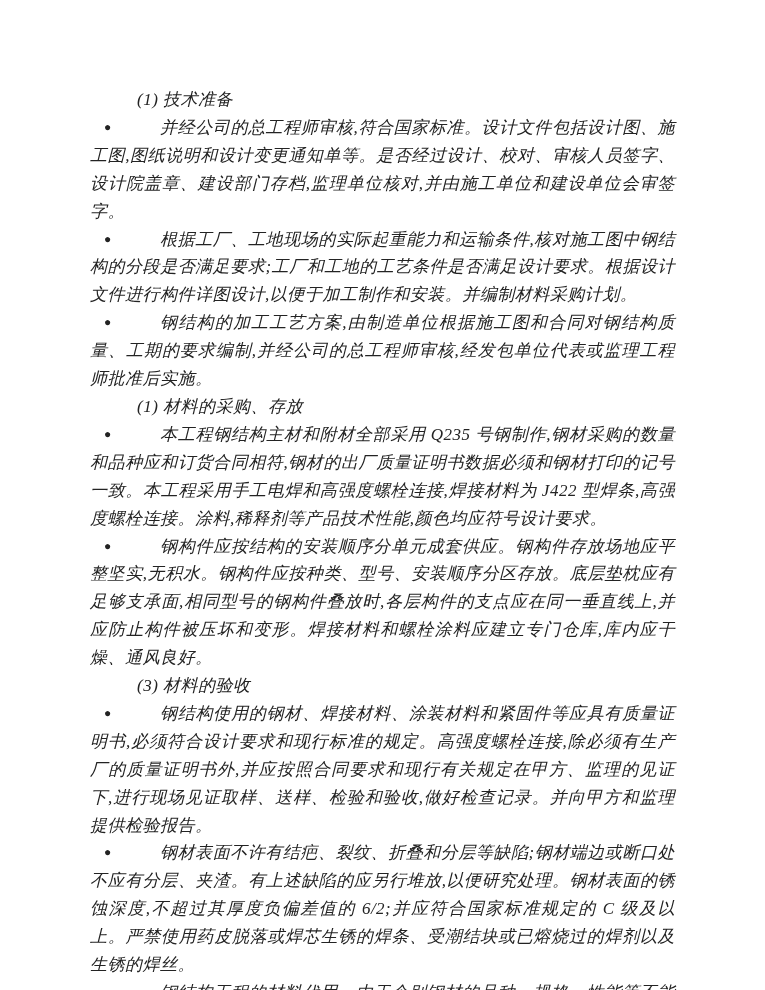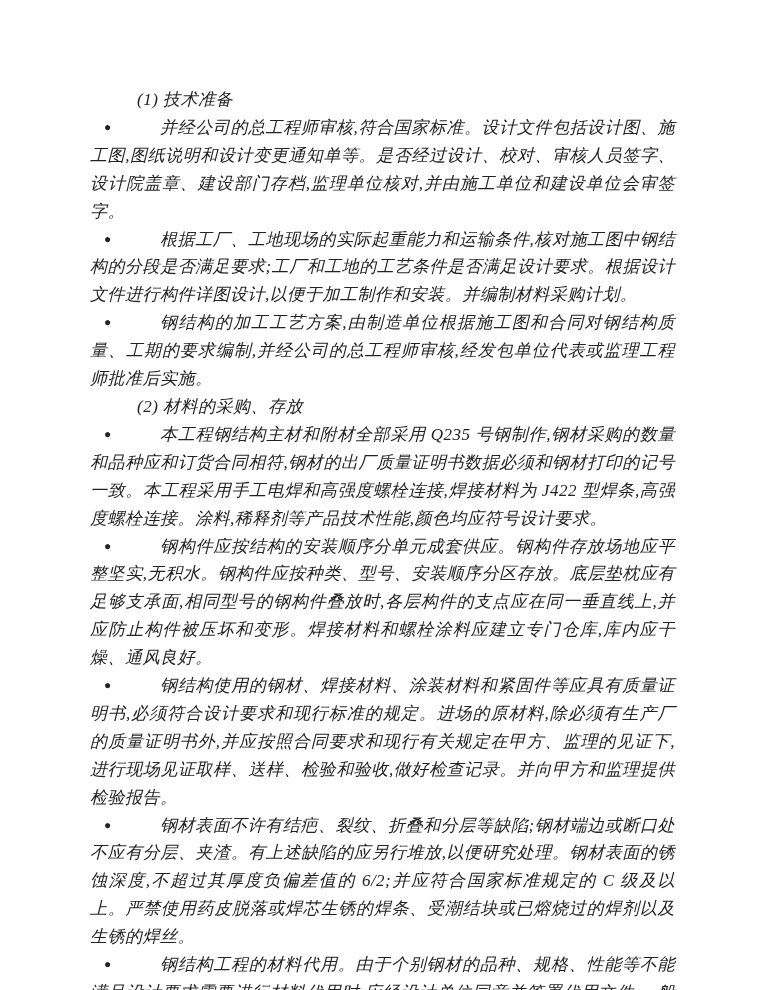--- a/index.html
+++ b/index.html
@@ -55,20 +55,21 @@
 </style>
 </head>
 <body>
 
 <div class="page">
   <div class="doc-body" id="doc-body">
       <p class="heading">(1) 技术准备</p>
       <p class="bullet"><span class="marker">●</span><span>并经公司的总工程师审核,符合国家标准。设计文件包括设计图、施工图,图纸说明和设计变更通知单等。是否经过设计、校对、审核人员签字、设计院盖章、建设部门存档,监理单位核对,并由施工单位和建设单位会审签字。</span></p>
       <p class="bullet"><span class="marker">●</span><span>根据工厂、工地现场的实际起重能力和运输条件,核对施工图中钢结构的分段是否满足要求;工厂和工地的工艺条件是否满足设计要求。根据设计文件进行构件详图设计,以便于加工制作和安装。并编制材料采购计划。</span></p>
       <p class="bullet"><span class="marker">●</span><span>钢结构的加工工艺方案,由制造单位根据施工图和合同对钢结构质量、工期的要求编制,并经公司的总工程师审核,经发包单位代表或监理工程师批准后实施。</span></p>
-      <p class="heading">(2) 材料的采购、存放</p>
+      <p class="heading">(1) 材料的采购、存放</p>
       <p class="bullet"><span class="marker">●</span><span>本工程钢结构主材和附材全部采用 Q235 号钢制作,钢材采购的数量和品种应和订货合同相符,钢材的出厂质量证明书数据必须和钢材打印的记号一致。本工程采用手工电焊和高强度螺栓连接,焊接材料为 J422 型焊条,高强度螺栓连接。涂料,稀释剂等产品技术性能,颜色均应符号设计要求。</span></p>
       <p class="bullet"><span class="marker">●</span><span>钢构件应按结构的安装顺序分单元成套供应。钢构件存放场地应平整坚实,无积水。钢构件应按种类、型号、安装顺序分区存放。底层垫枕应有足够支承面,相同型号的钢构件叠放时,各层构件的支点应在同一垂直线上,并应防止构件被压坏和变形。焊接材料和螺栓涂料应建立专门仓库,库内应干燥、通风良好。</span></p>
-      <p class="bullet"><span class="marker">●</span><span>钢结构使用的钢材、焊接材料、涂装材料和紧固件等应具有质量证明书,必须符合设计要求和现行标准的规定。进场的原材料,除必须有生产厂的质量证明书外,并应按照合同要求和现行有关规定在甲方、监理的见证下,进行现场见证取样、送样、检验和验收,做好检查记录。并向甲方和监理提供检验报告。</span></p>
+      <p class="heading">(3) 材料的验收</p>
+      <p class="bullet"><span class="marker">●</span><span>钢结构使用的钢材、焊接材料、涂装材料和紧固件等应具有质量证明书,必须符合设计要求和现行标准的规定。高强度螺栓连接,除必须有生产厂的质量证明书外,并应按照合同要求和现行有关规定在甲方、监理的见证下,进行现场见证取样、送样、检验和验收,做好检查记录。并向甲方和监理提供检验报告。</span></p>
       <p class="bullet"><span class="marker">●</span><span>钢材表面不许有结疤、裂纹、折叠和分层等缺陷;钢材端边或断口处不应有分层、夹渣。有上述缺陷的应另行堆放,以便研究处理。钢材表面的锈蚀深度,不超过其厚度负偏差值的 6/2;并应符合国家标准规定的 C 级及以上。严禁使用药皮脱落或焊芯生锈的焊条、受潮结块或已熔烧过的焊剂以及生锈的焊丝。</span></p>
       <p class="bullet"><span class="marker">●</span><span>钢结构工程的材料代用。由于个别钢材的品种、规格、性能等不能满足设计要求需要进行材料代用时,应经设计单位同意并答署代用文件,一般是以高强度材</span></p>
     </div>
 </div>
 
 </body></html>

